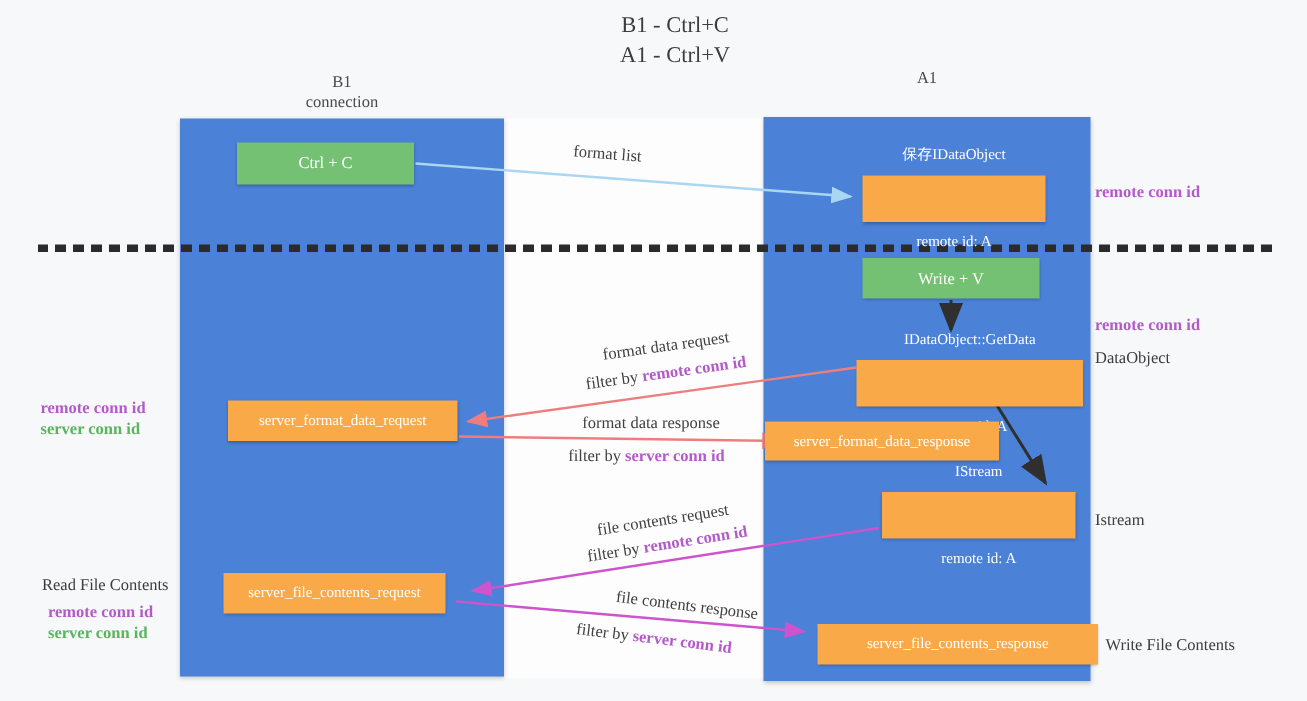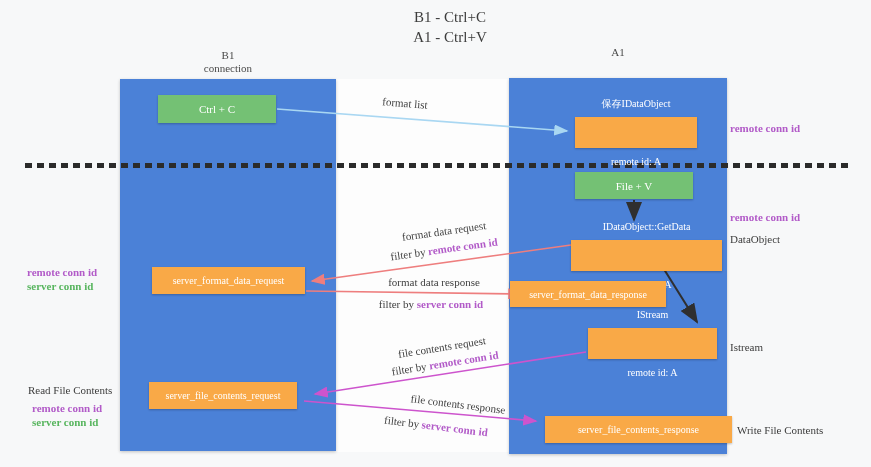--- a/index.html
+++ b/index.html
@@ -120,21 +120,21 @@
   </svg>
 
   <div class="node green" id="ctrl-c">
     <div>Ctrl + C</div>
   </div>
   <div class="node orange" id="save-obj">
     <div>保存IDataObject</div>
     <div>remote id: A</div>
   </div>
   <div class="node green" id="ctrl-v">
-    <div>File + V</div>
+    <div>Write + V</div>
   </div>
   <div class="node orange" id="getdata">
     <div>IDataObject::GetData</div>
     <div>remote id: A</div>
   </div>
   <div class="node orange" id="fmt-resp">
     <div>server_format_data_response</div>
   </div>
   <div class="node orange" id="fmt-req">
     <div>server_format_data_request</div>

